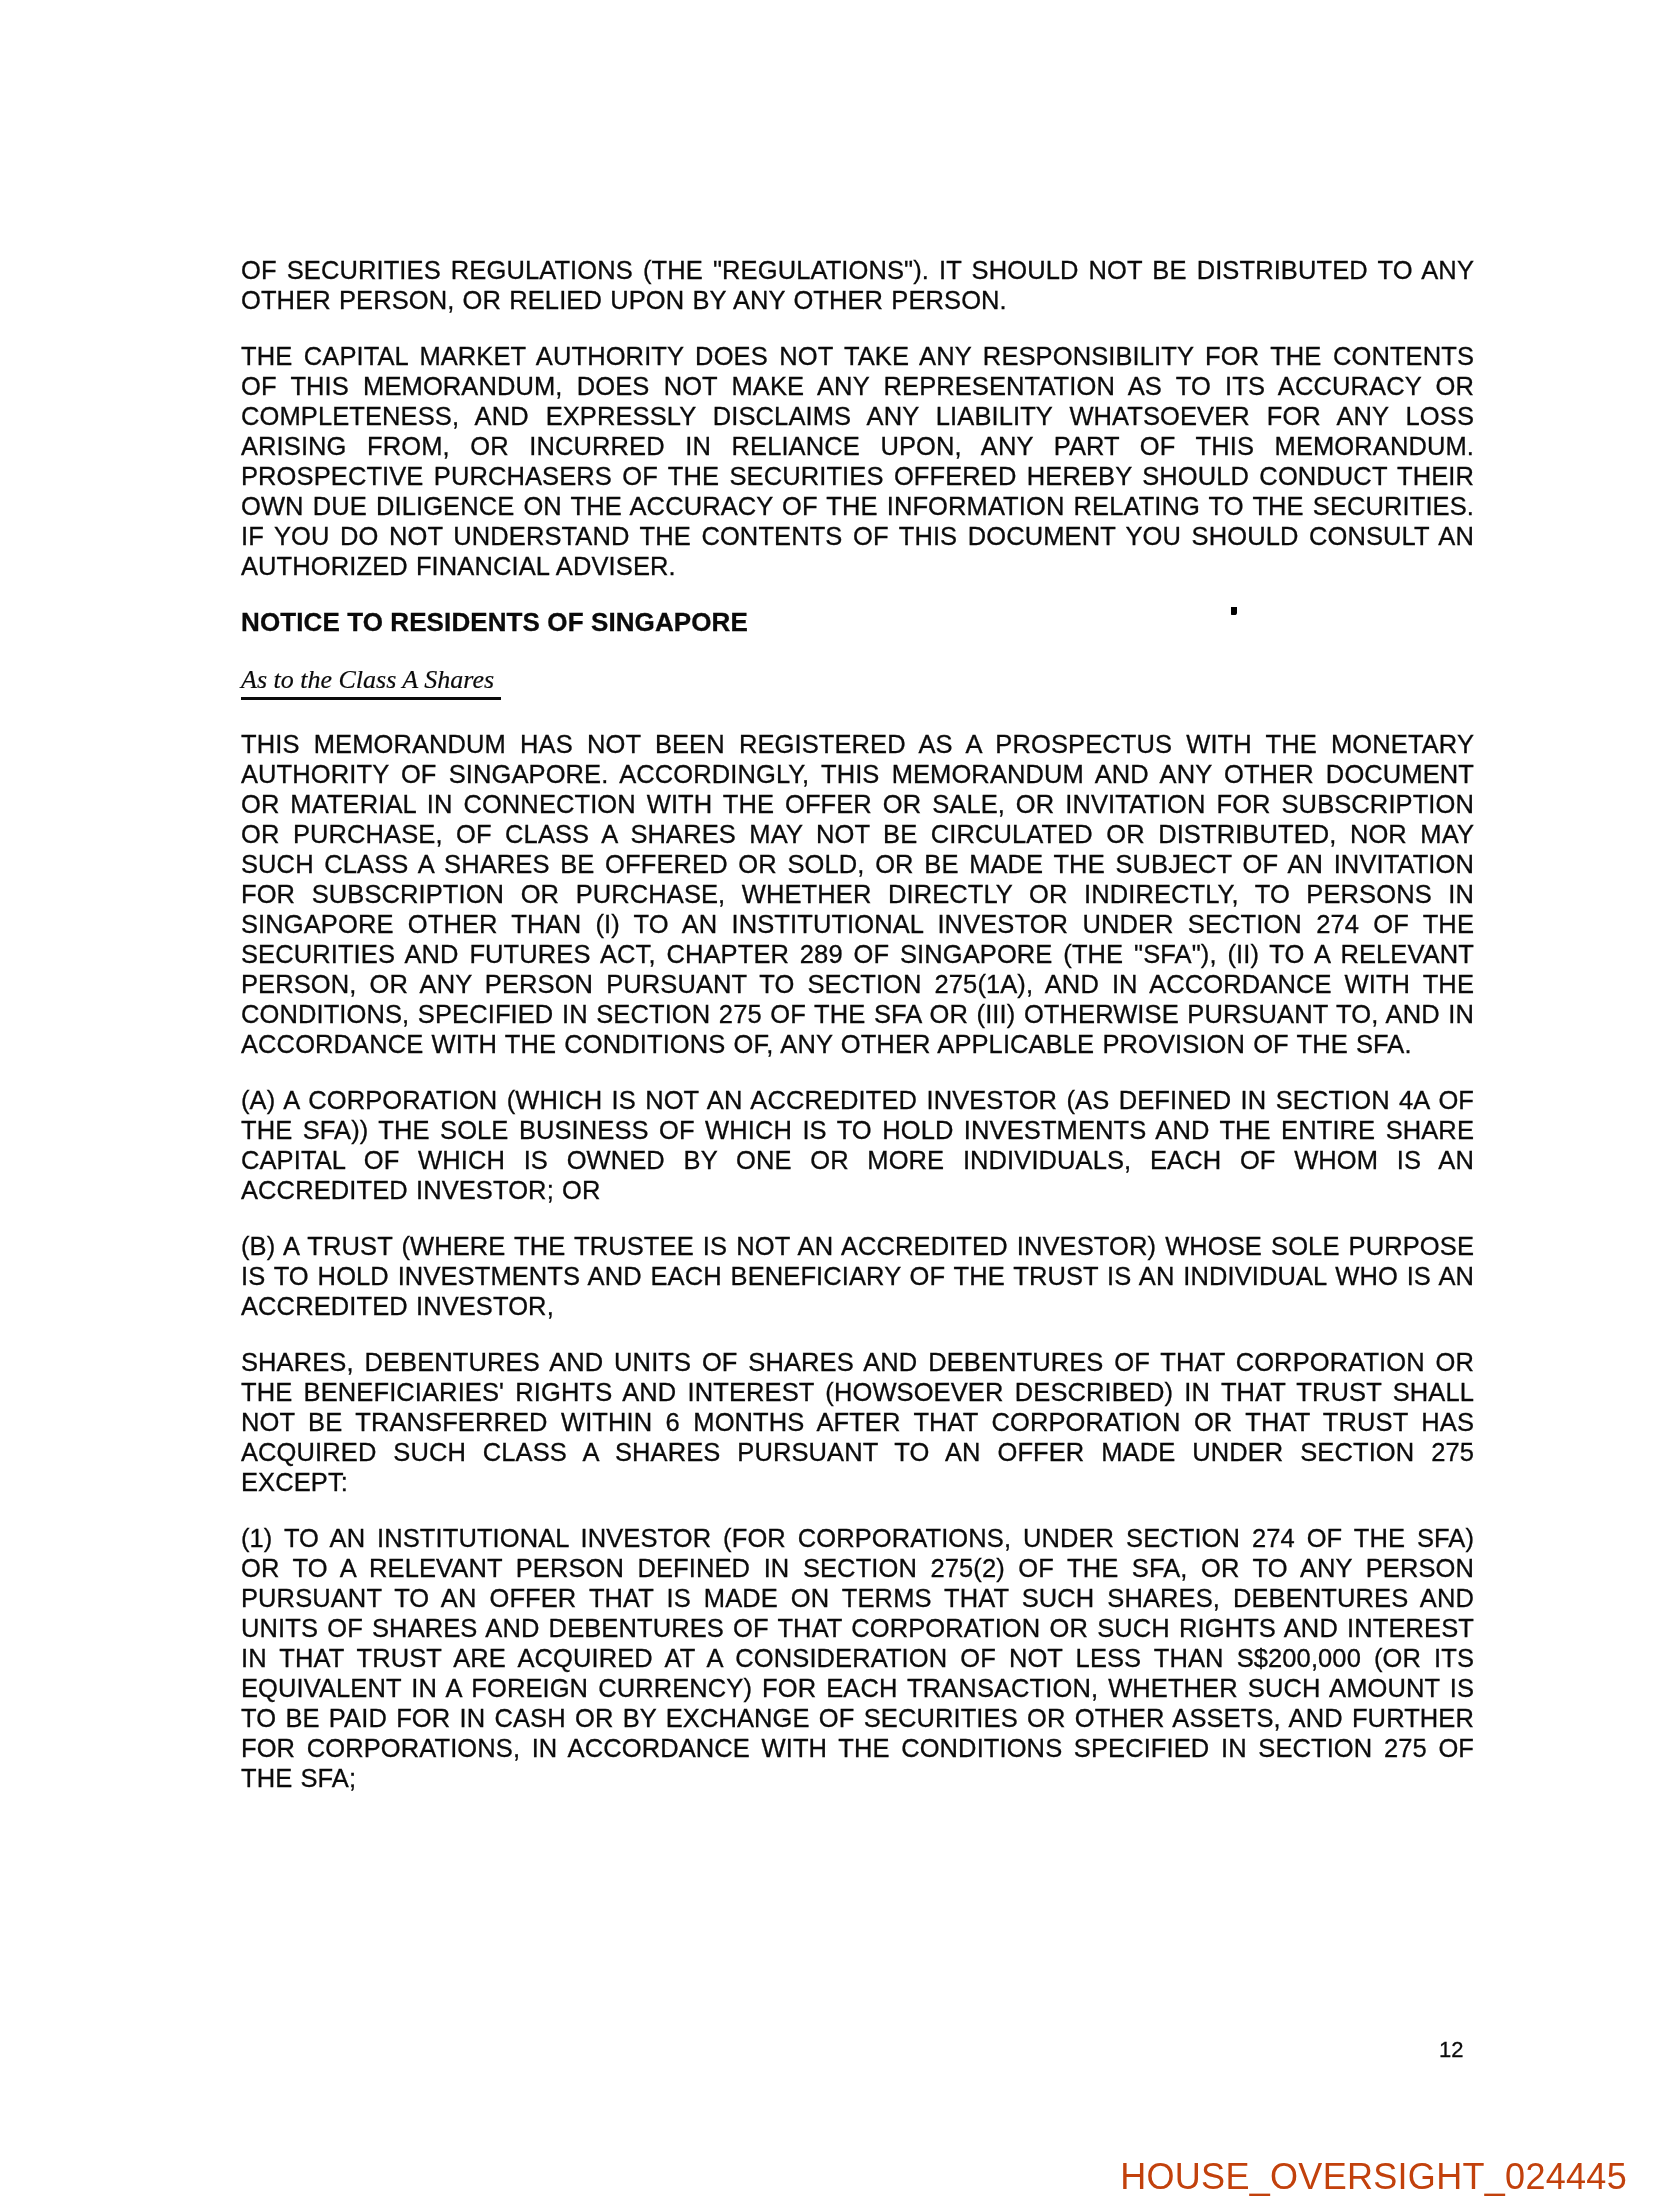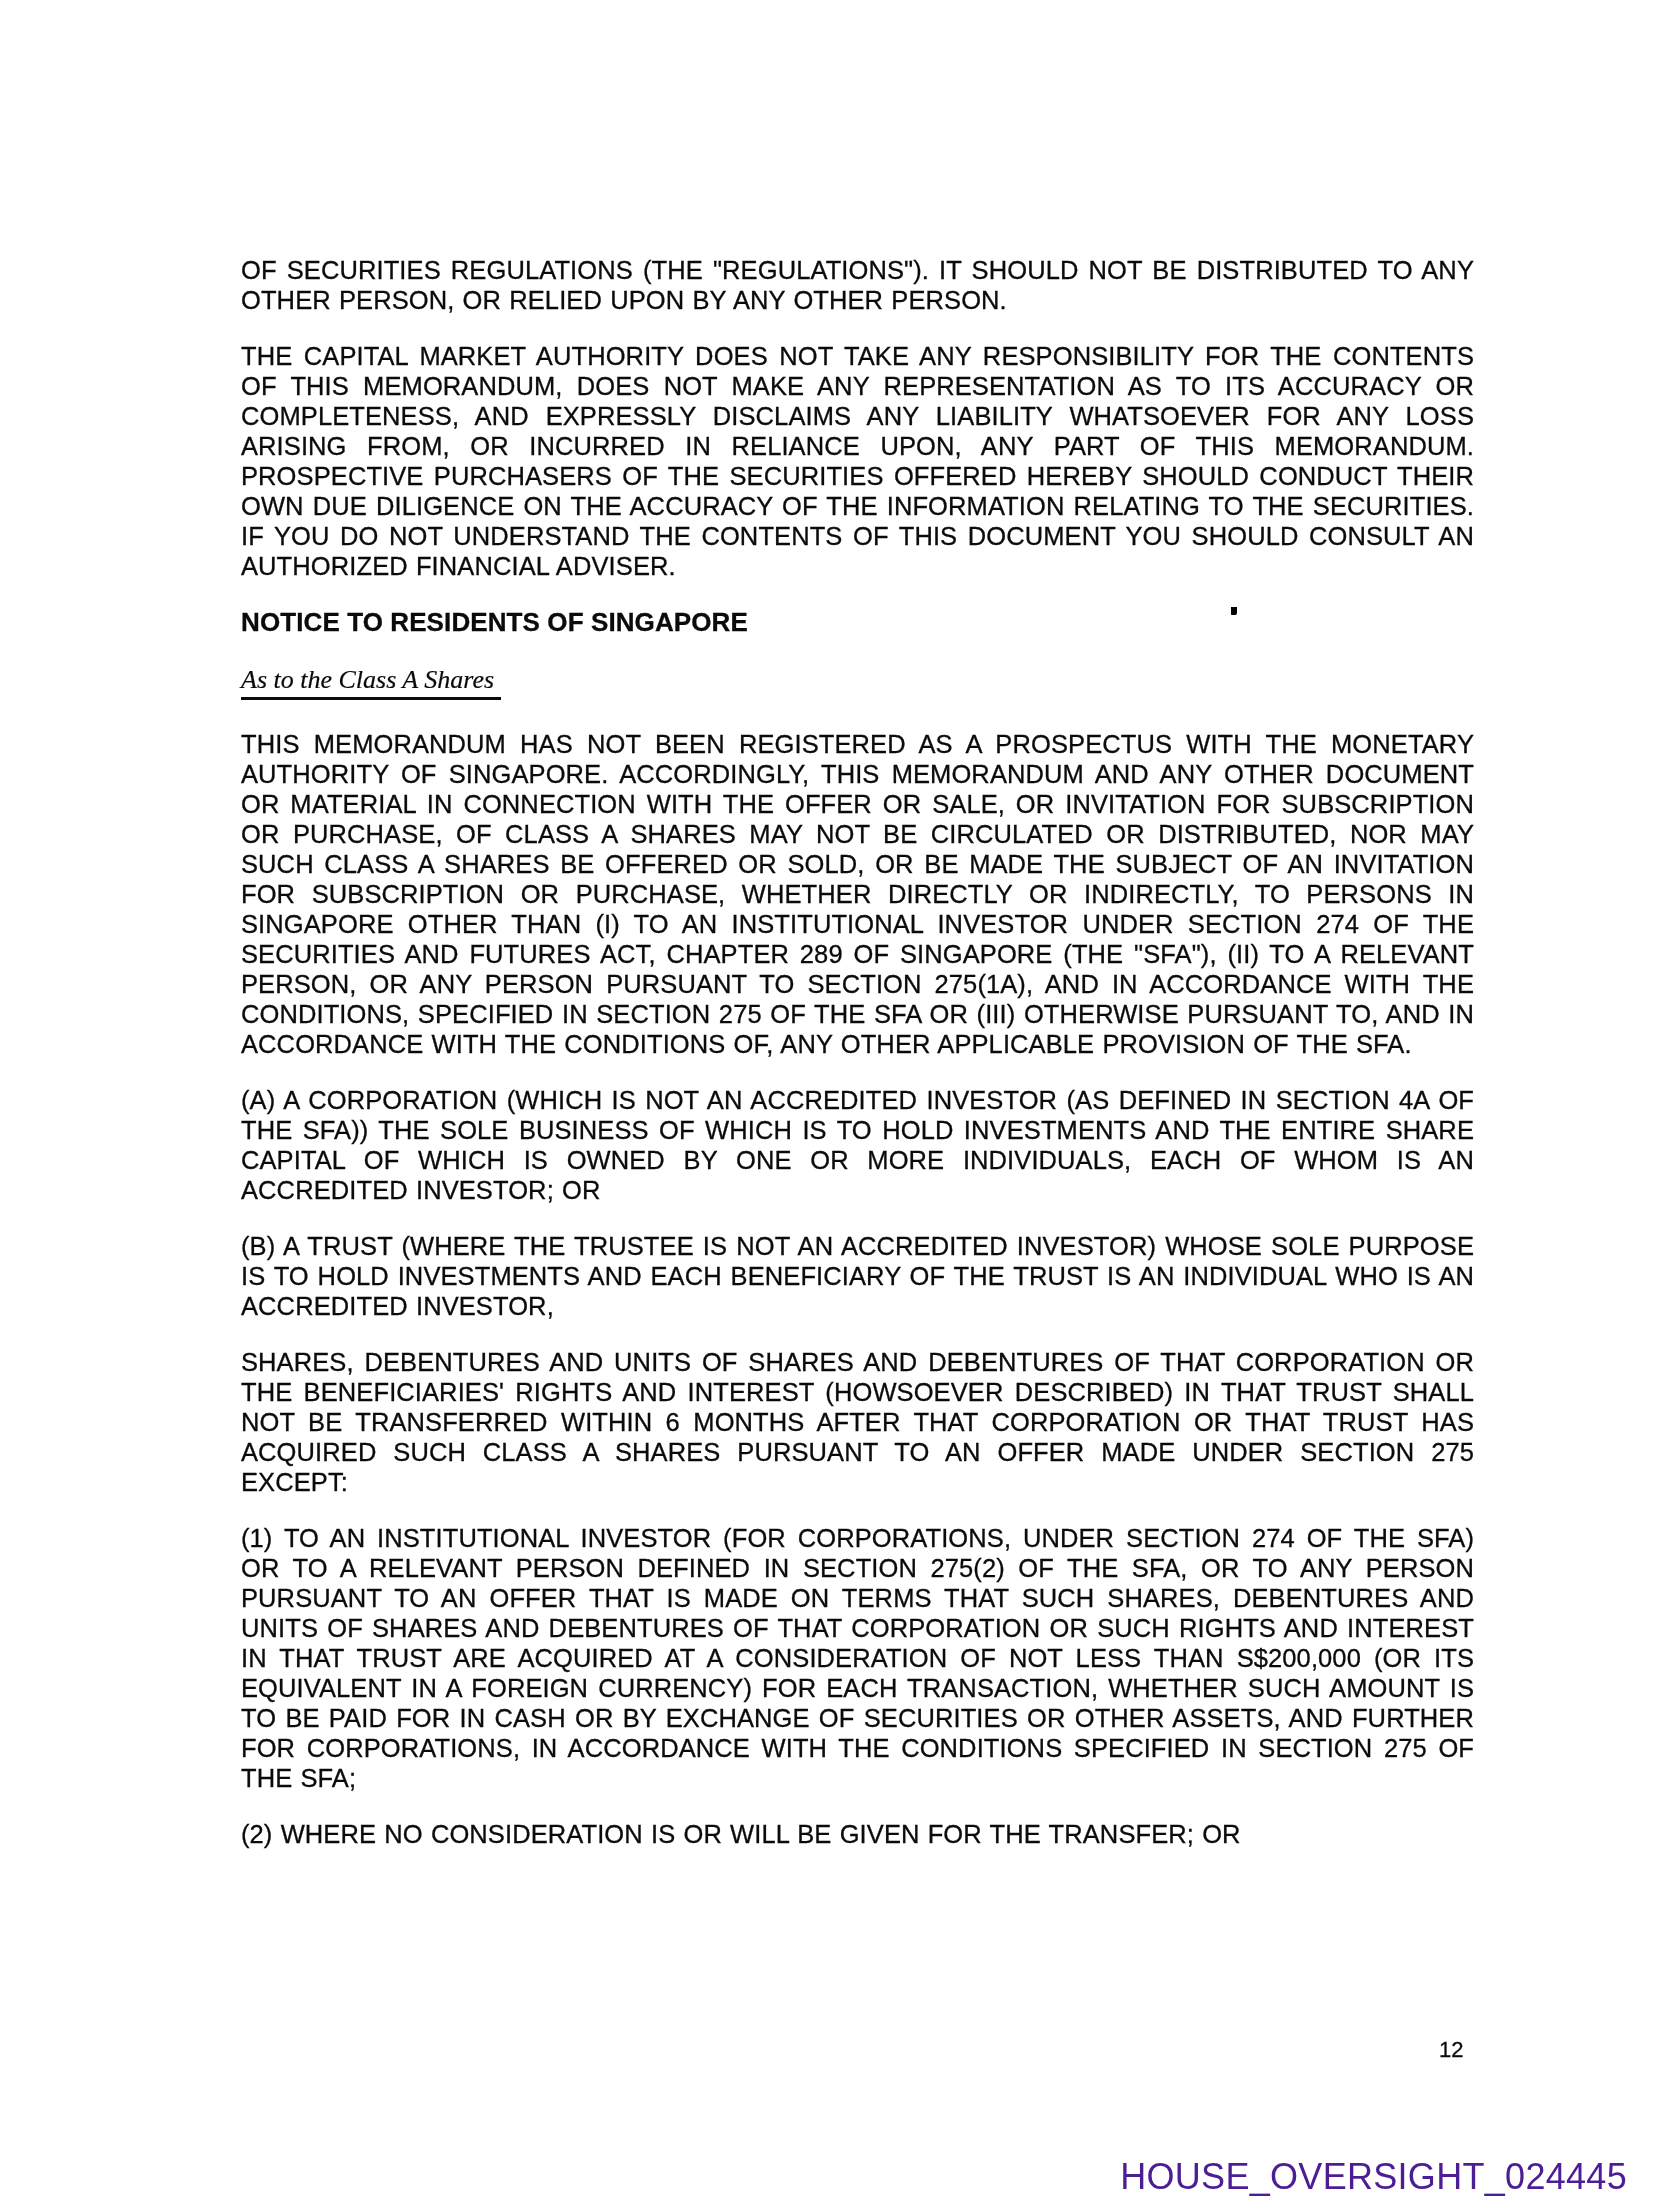--- a/index.html
+++ b/index.html
@@ -60,21 +60,21 @@
     line-height: 25px;
     -webkit-text-stroke: 0.3px #0b0b0b;
   }
   .footer-stamp {
     position: absolute;
     right: 17px;
     top: 2159px;
     font-size: 36px;
     line-height: 36px;
     letter-spacing: 0.3px;
-    color: #4c1d95;
+    color: #c2410c;
   }
   .stray-mark {
     position: absolute;
     left: 1231px;
     top: 607px;
     width: 5.9px;
     height: 7.9px;
     background: #000;
     border-radius: 0 0 2.6px 0.7px;
   }
@@ -99,21 +99,20 @@
 
 
     <p class="para">(A) A CORPORATION (WHICH IS NOT AN ACCREDITED INVESTOR (AS DEFINED IN SECTION 4A OF THE SFA)) THE SOLE BUSINESS OF WHICH IS TO HOLD INVESTMENTS AND THE ENTIRE SHARE CAPITAL OF WHICH IS OWNED BY ONE OR MORE INDIVIDUALS, EACH OF WHOM IS AN ACCREDITED INVESTOR; OR</p>
 
     <p class="para">(B) A TRUST (WHERE THE TRUSTEE IS NOT AN ACCREDITED INVESTOR) WHOSE SOLE PURPOSE IS TO HOLD INVESTMENTS AND EACH BENEFICIARY OF THE TRUST IS AN INDIVIDUAL WHO IS AN ACCREDITED INVESTOR,</p>
 
     <p class="para">SHARES, DEBENTURES AND UNITS OF SHARES AND DEBENTURES OF THAT CORPORATION OR THE BENEFICIARIES' RIGHTS AND INTEREST (HOWSOEVER DESCRIBED) IN THAT TRUST SHALL NOT BE TRANSFERRED WITHIN 6 MONTHS AFTER THAT CORPORATION OR THAT TRUST HAS ACQUIRED SUCH CLASS A SHARES PURSUANT TO AN OFFER MADE UNDER SECTION 275 EXCEPT:</p>
 
     <p class="para">(1) TO AN INSTITUTIONAL INVESTOR (FOR CORPORATIONS, UNDER SECTION 274 OF THE SFA) OR TO A RELEVANT PERSON DEFINED IN SECTION 275(2) OF THE SFA, OR TO ANY PERSON PURSUANT TO AN OFFER THAT IS MADE ON TERMS THAT SUCH SHARES, DEBENTURES AND UNITS OF SHARES AND DEBENTURES OF THAT CORPORATION OR SUCH RIGHTS AND INTEREST IN THAT TRUST ARE ACQUIRED AT A CONSIDERATION OF NOT LESS THAN S$200,000 (OR ITS EQUIVALENT IN A FOREIGN CURRENCY) FOR EACH TRANSACTION, WHETHER SUCH AMOUNT IS TO BE PAID FOR IN CASH OR BY EXCHANGE OF SECURITIES OR OTHER ASSETS, AND FURTHER FOR CORPORATIONS, IN ACCORDANCE WITH THE CONDITIONS SPECIFIED IN SECTION 275 OF THE SFA;</p>
 
-    <p class="para">(2) WHERE NO CONSIDERATION IS OR WILL BE GIVEN FOR THE TRANSFER; OR</p>
 
   </div>
 
   <div class="stray-mark"></div>
 
   <div class="page-number">12</div>
 
   <div class="footer-stamp">HOUSE_OVERSIGHT_024445</div>
 </div>
 

